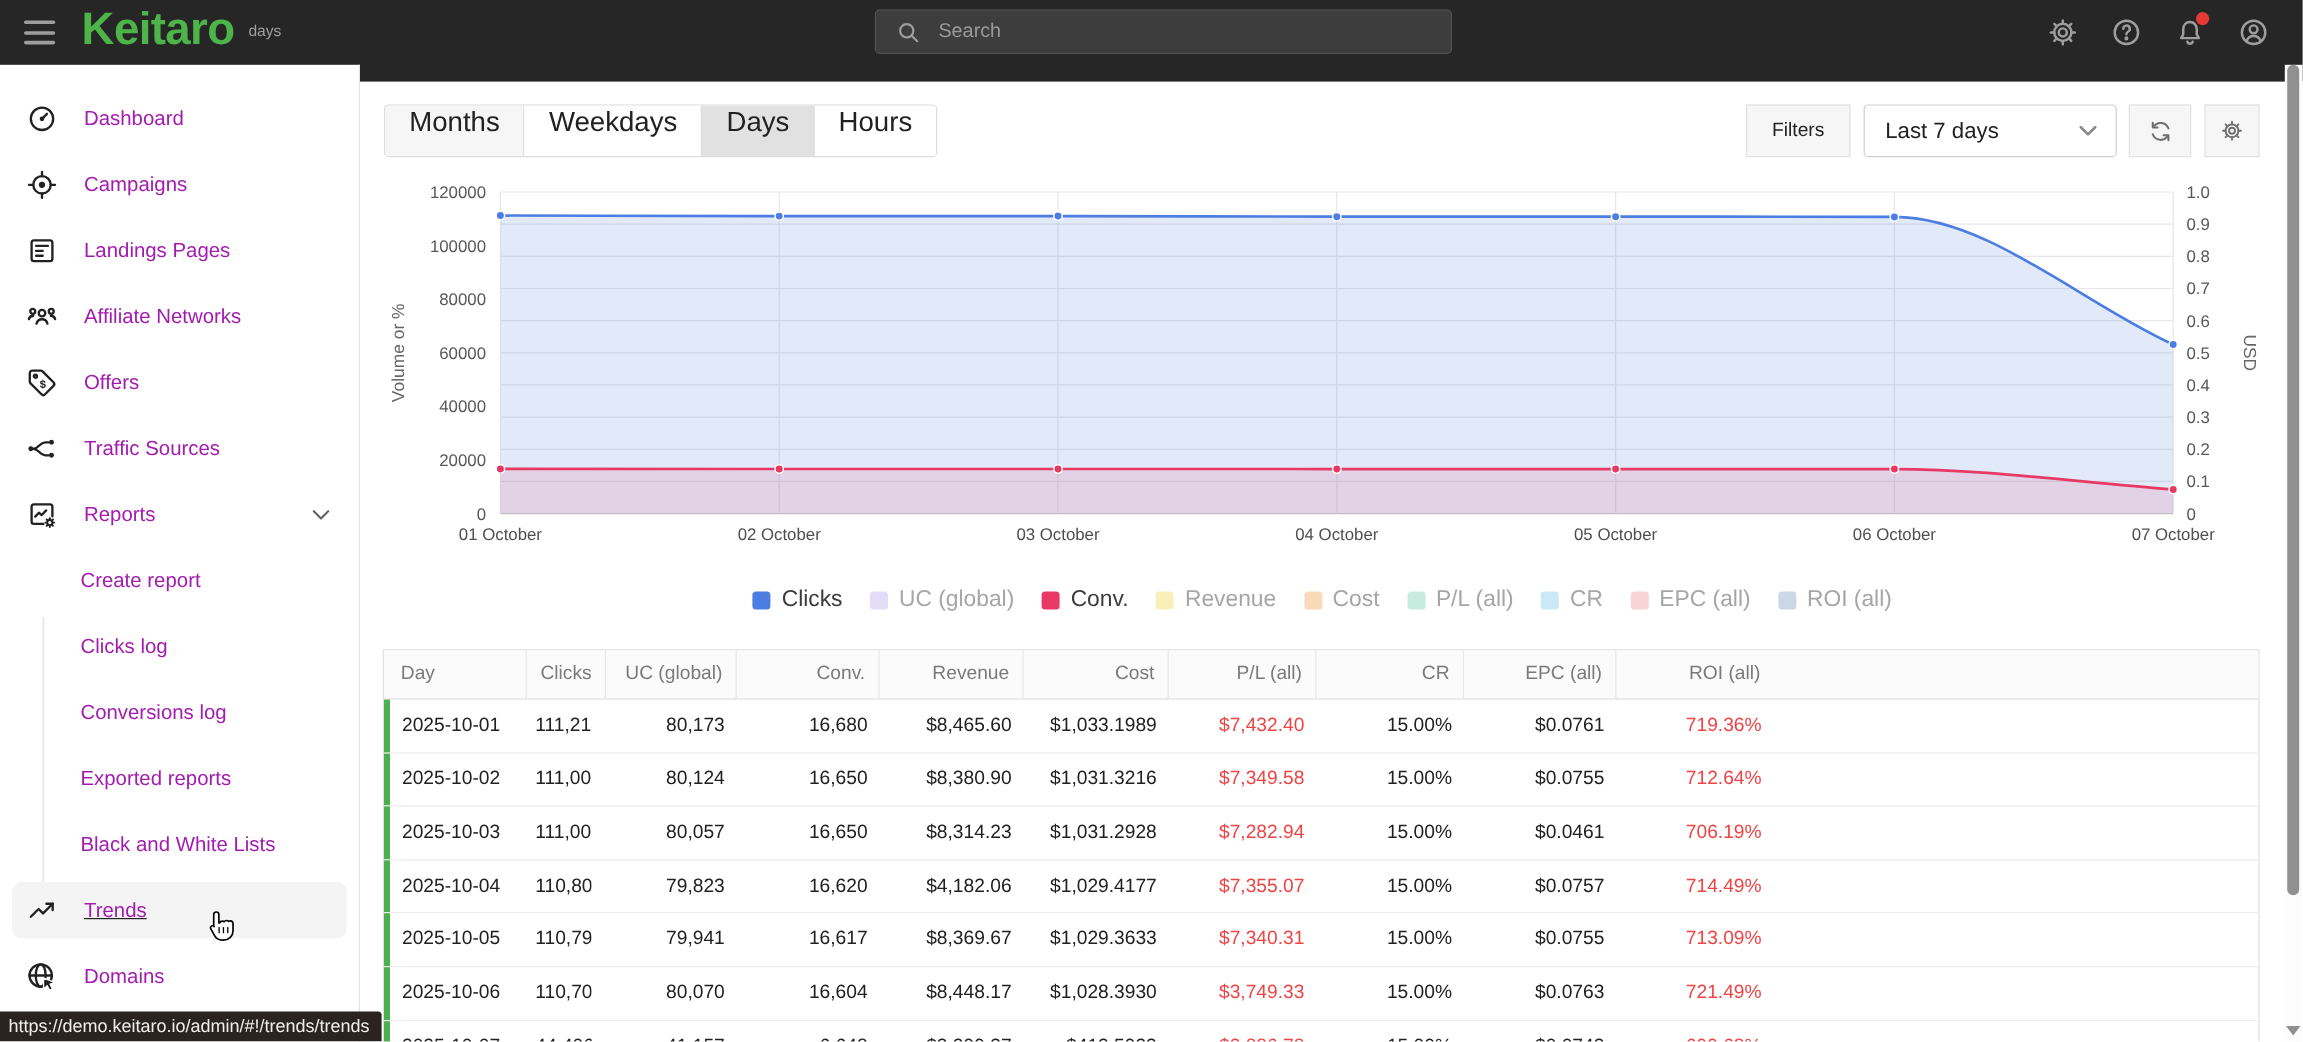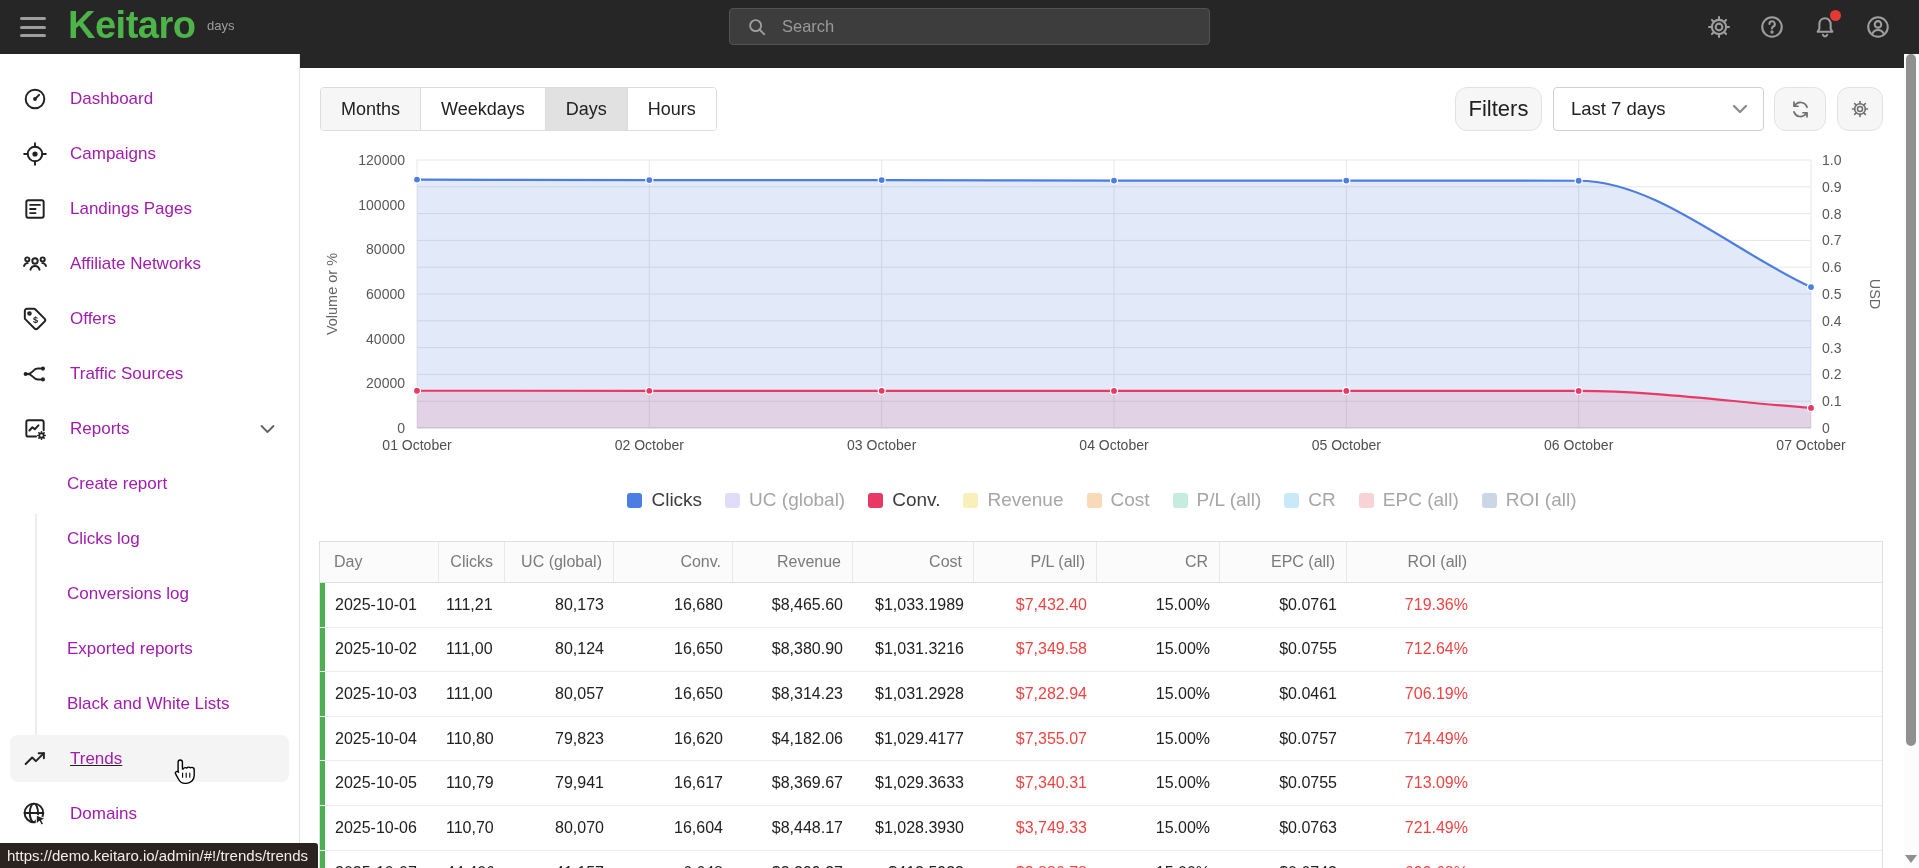--- a/index.html
+++ b/index.html
@@ -77,33 +77,33 @@
     background: #ededed;
   }
 
   
   .tabs {
     position: absolute; left: 320px; top: 87px; height: 44px;
     display: flex; border: 1px solid #dcdcdc; border-radius: 4px;
     background: #fff; overflow: hidden;
   }
   .tab {
-    display: flex; align-items: center; padding: 0 20px;
-    font-size: 18px; color: #212121; cursor: pointer;
+    display: flex; align-items: flex-start; padding: 0 20px;
+    font-size: 23px; color: #212121; cursor: pointer;
     border-right: 1px solid #dcdcdc; background: #fff;
   }
   .tab:last-child { border-right: none; }
   .tab.first { background: #f6f6f6; }
   .tab.selected { background: #e1e1e1; }
 
   .btn {
     position: absolute; top: 87px; height: 44px;
     display: flex; align-items: center; justify-content: center;
-    background: #f6f6f6; border: 1px solid #e2e2e2; border-radius: 12px;
-    font-size: 22px; color: #212121; cursor: pointer;
+    background: #f6f6f6; border: 1px solid #e2e2e2; border-radius: 0;
+    font-size: 16px; color: #212121; cursor: pointer;
   }
   .btn-filters { left: 1455px; width: 87px; }
   .btn-refresh { left: 1774px; width: 52px; }
   .btn-gear    { left: 1837px; width: 46px; }
   .rangebox {
     position: absolute; left: 1553px; top: 87px; width: 211px; height: 44px;
     background: #fff; border: 1px solid #cfcfcf; border-radius: 4px;
     display: flex; align-items: center; cursor: pointer;
     font-size: 18.5px; color: #212121;
   }

